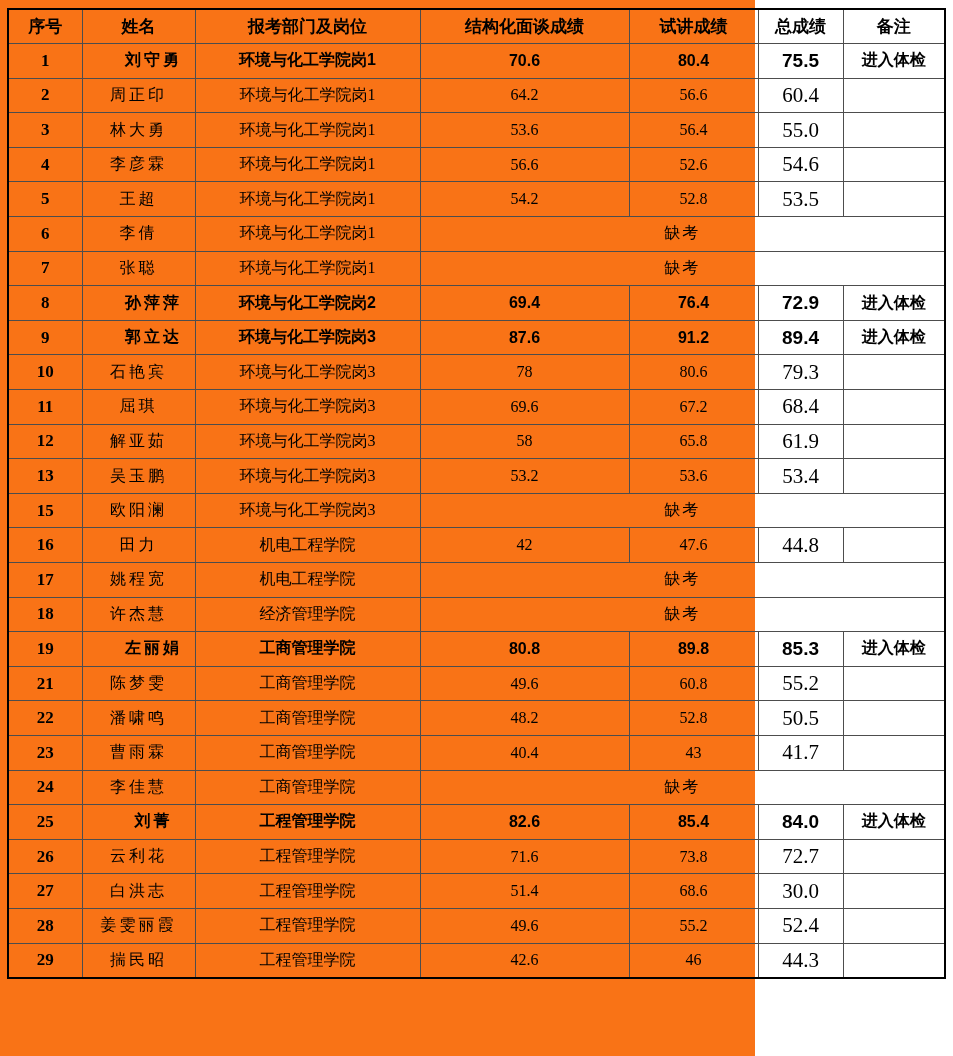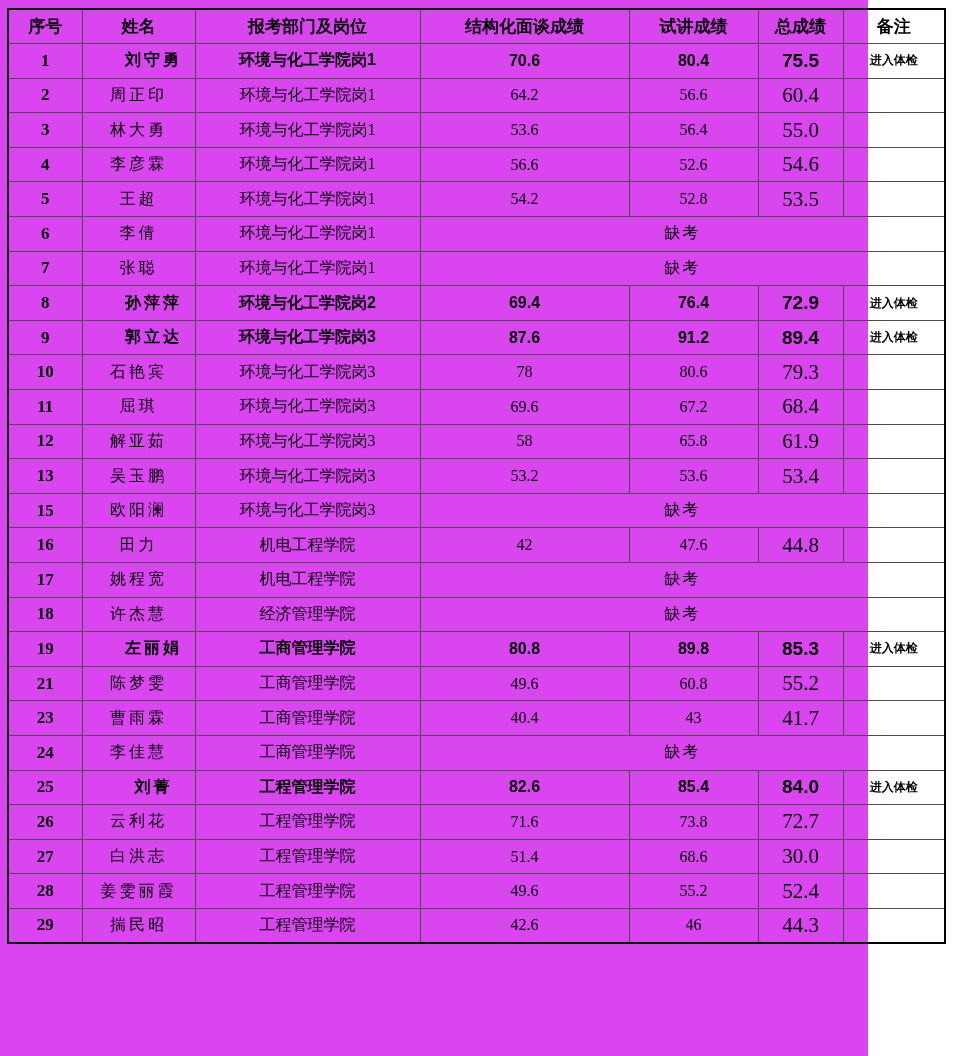--- a/index.html
+++ b/index.html
@@ -2,23 +2,23 @@
 <html><head>
 <meta charset="utf-8">
 <style>
   html, body {
     margin: 0;
     padding: 0;
     background: #ffffff;
   }
   .page {
     position: relative;
-    width: 868px;
+    width: 755px;
     height: 1056px;
-    background: #d946ef;
+    background: #f97316;
     font-family: "Liberation Serif", serif;
   }
   table.score-table {
     position: absolute;
     left: 7px;
     top: 8px;
     width: 937px;
     border-collapse: collapse;
     table-layout: fixed;
     border: 2px solid #000000;
@@ -60,21 +60,21 @@
     color: #1a1a1a;
     margin-left: 24px;
   }
   td.total {
     font-size: 21px;
     color: #1a1a1a;
   }
   td.remark {
     font-family: "Liberation Sans", sans-serif;
     font-weight: bold;
-    font-size: 12px;
+    font-size: 16px;
   }
   td.absent {
     font-size: 16px;
     letter-spacing: 2px;
     color: #1a1a1a;
   }
   
   tr.hl td {
     font-family: "Liberation Sans", sans-serif;
     font-weight: bold;
@@ -264,20 +264,29 @@
         <tr>
           <td class="no">21</td>
           <td class="name">陈梦雯</td>
           <td class="dept">工商管理学院</td>
           <td class="score">49.6</td>
           <td class="score">60.8</td>
           <td class="total">55.2</td>
           <td class="remark"></td>
         </tr>
         <tr>
+          <td class="no">22</td>
+          <td class="name">潘啸鸣</td>
+          <td class="dept">工商管理学院</td>
+          <td class="score">48.2</td>
+          <td class="score">52.8</td>
+          <td class="total">50.5</td>
+          <td class="remark"></td>
+        </tr>
+        <tr>
           <td class="no">23</td>
           <td class="name">曹雨霖</td>
           <td class="dept">工商管理学院</td>
           <td class="score">40.4</td>
           <td class="score">43</td>
           <td class="total">41.7</td>
           <td class="remark"></td>
         </tr>
         <tr>
           <td class="no">24</td>

